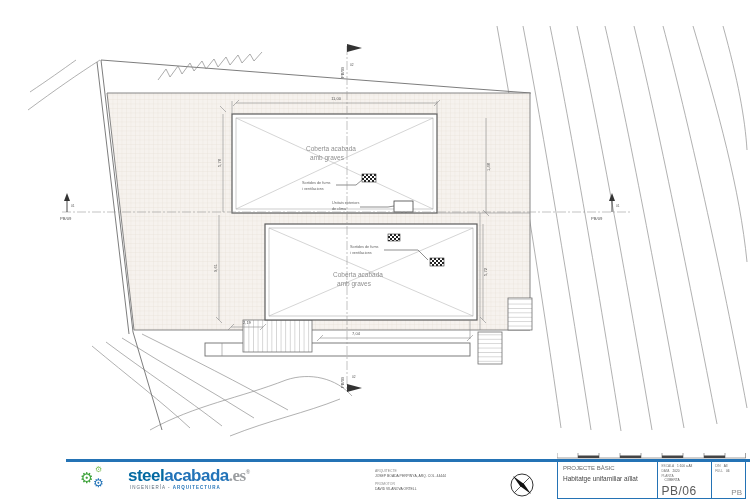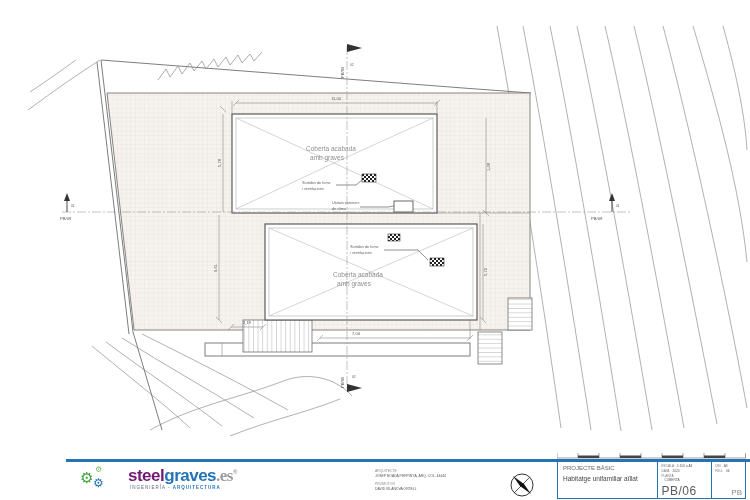--- a/index.html
+++ b/index.html
@@ -4,21 +4,21 @@
 <style>
   html,body{margin:0;padding:0;background:#ffffff;}
   .sheet{position:relative;width:750px;height:500px;background:#fff;overflow:hidden;
          font-family:"Liberation Sans",sans-serif;}
   .abs{position:absolute;}
   
   .bluebar{position:absolute;left:66px;top:459px;width:684px;height:3px;background:#2473b5;}
   .logo{position:absolute;left:78px;top:466px;width:220px;height:34px;}
   .gear{position:absolute;line-height:1;}
   .brand{position:absolute;left:50px;top:0px;font-size:17px;font-weight:bold;letter-spacing:-0.5px;}
-  .brand .steel{color:#701a75;}
+  .brand .steel{color:#0369a1;}
   .brand .framing{color:#2273b8;}
   .brand .tld{color:#9a9da0;font-weight:bold;font-family:Liberation Serif, serif;}
   .brand .reg{color:#9a9da0;font-size:6px;vertical-align:super;}
   .tagline{position:absolute;left:52px;top:19px;font-size:4.5px;letter-spacing:1px;color:#5a6b7a;}
   .tagline b{color:#2273b8;font-weight:bold;}
   .credits{position:absolute;left:375px;top:466px;font-size:3.4px;color:#6a6a6a;line-height:1.45;}
   .credits .clabel{color:#8a8a8a;margin-top:3px;}
   .credits .cname{color:#555;}
   .tblock{position:absolute;left:557px;top:461px;width:189px;height:38px;
           border:1px solid #2473b5;display:flex;box-sizing:border-box;background:#fff;}
@@ -203,21 +203,21 @@
     </g>
   </svg>
 
   <div class="bluebar"></div>
 
   <div class="logo">
     <span class="gear" style="left:2px;top:4px;font-size:15px;color:#3fa33c;">⚙</span>
     <span class="gear" style="left:15px;top:11px;font-size:12px;color:#2273b8;">⚙</span>
     <span class="gear" style="left:17px;top:0px;font-size:8px;color:#7fbf5a;">⚙</span>
     <div class="brand">
-      <span class="steel">steel</span><span class="framing">graves</span><span class="tld">.es</span><span class="reg">®</span>
+      <span class="steel">steel</span><span class="framing">acabada</span><span class="tld">.es</span><span class="reg">®</span>
     </div>
     <div class="tagline">
       <span>INGENIERÍA</span><span> - </span><b>ARQUITECTURA</b>
     </div>
   </div>
 
   <div class="credits">
     <div class="clabel">ARQUITECTE</div>
     <div class="cname">JOSEP BOADA PERPINYÀ, ARQ. COL. 44444</div>
     <div class="clabel">PROMOTOR</div>

